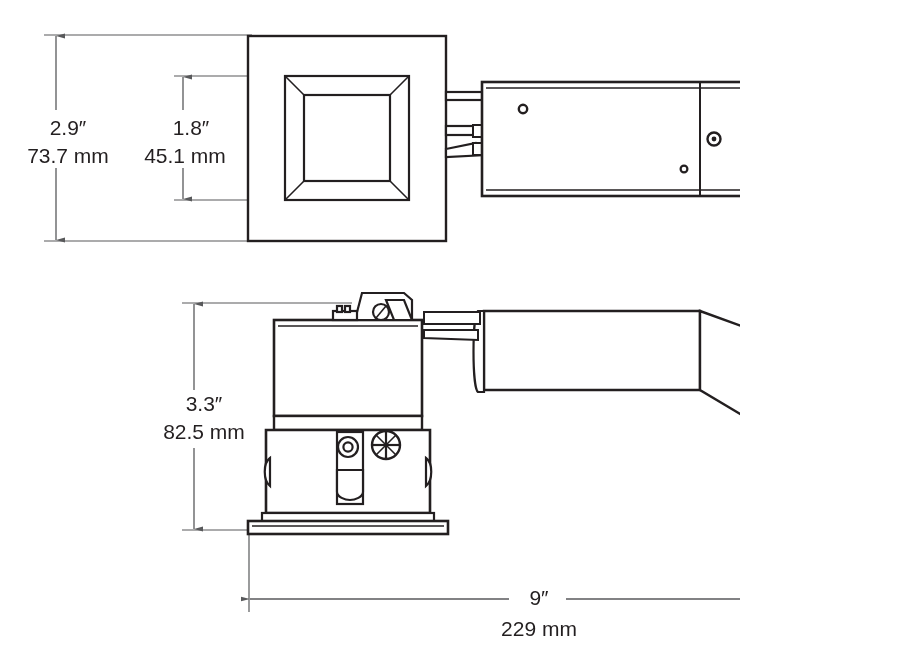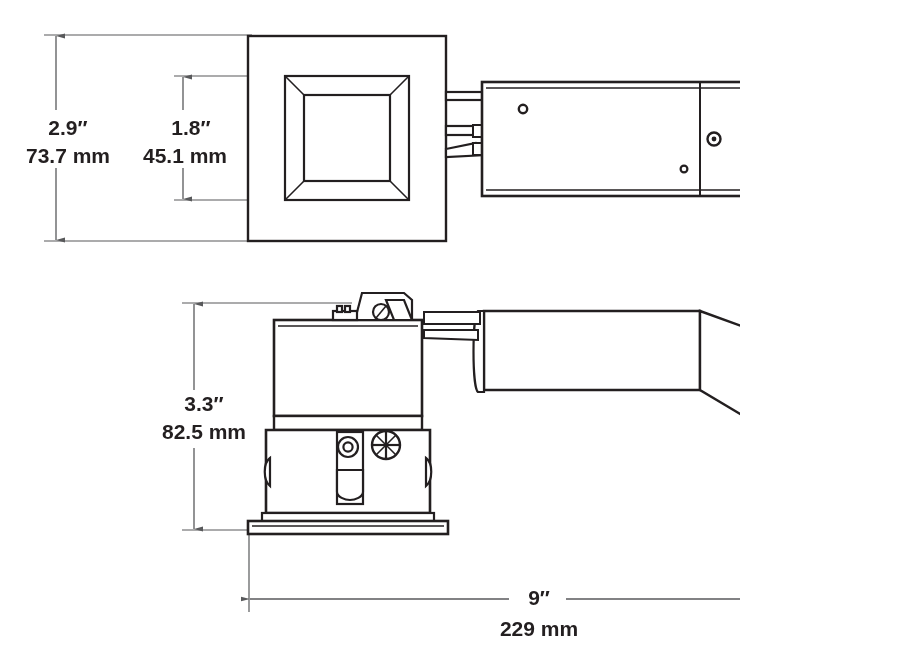--- a/index.html
+++ b/index.html
@@ -10,21 +10,20 @@
   }
   body {
     font-family: "Liberation Sans", sans-serif;
   }
   #drawing-root {
     position: relative;
     width: 740px;
     height: 661px;
     background: #5eead4;
     overflow: hidden;
-    font-weight: bold;
   }
   #drawing-svg {
     display: block;
     width: 900px;
     height: 661px;
   }
   .dim-text {
     font-family: "Liberation Sans", sans-serif;
     font-size: 21px;
     fill: #231f20;

